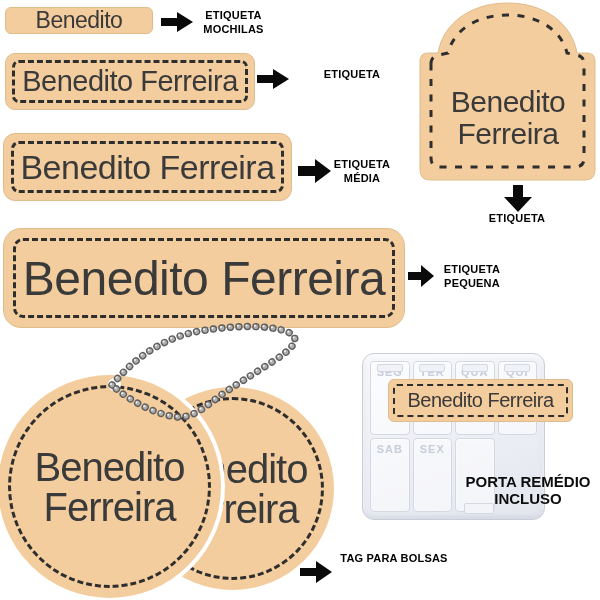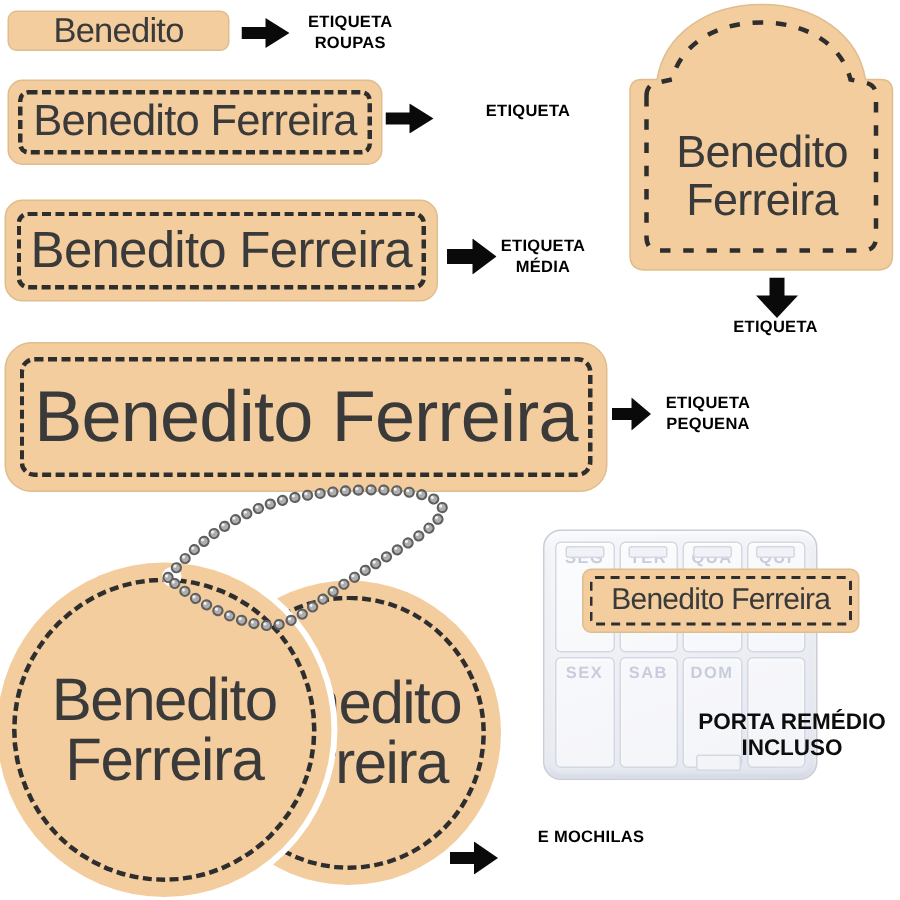--- a/index.html
+++ b/index.html
@@ -111,21 +111,21 @@
 <div class="canvas">
 
   <div class="tan-label lbl-small">
     <span class="label-text">Benedito</span>
   </div>
   <svg class="arrow" style="left:161px; top:12px;" width="32" height="20">
     <polygon points="0,6 16,6 16,0 32,10 16,20 16,14 0,14"></polygon>
   </svg>
   <div class="caption cap-small">
     <div>ETIQUETA</div>
-    <div>ROUPAS</div>
+    <div>MOCHILAS</div>
   </div>
 
   <div class="tan-label lbl-clothes">
     <div class="stitch"></div>
     <span class="label-text">Benedito Ferreira</span>
   </div>
   <svg class="arrow" style="left:257px; top:69px;" width="32" height="20">
     <polygon points="0,6 16,6 16,0 32,10 16,20 16,14 0,14"></polygon>
   </svg>
   <div class="caption cap-clothes">
@@ -184,45 +184,42 @@
   <div class="tag-hole"></div>
   <svg class="chain-svg" width="600" height="600" viewBox="0 0 600 600">
     <path class="chain-base" d="M112,385 C135,357 165,337 200,331 C240,324 283,325 294,336 C298,343 288,352 272,362 C252,375 245,379 227,391 C210,402 196,418 178,417 C160,416 130,402 112,385 Z"></path>
     <path class="chain-mid" d="M112,385 C135,357 165,337 200,331 C240,324 283,325 294,336 C298,343 288,352 272,362 C252,375 245,379 227,391 C210,402 196,418 178,417 C160,416 130,402 112,385 Z"></path>
     <path class="chain-hi" transform="translate(-1,-1)" d="M112,385 C135,357 165,337 200,331 C240,324 283,325 294,336 C298,343 288,352 272,362 C252,375 245,379 227,391 C210,402 196,418 178,417 C160,416 130,402 112,385 Z"></path>
   </svg>
   <svg class="arrow" style="left:300px; top:561px;" width="32" height="22">
     <polygon points="0,7 16,7 16,0 32,11 16,22 16,15 0,15"></polygon>
   </svg>
   <div class="caption cap-tag">
-    <div>E MOCHILAS</div>
+    <div>TAG PARA BOLSAS</div>
   </div>
 
   <div class="pillbox">
     <div class="pill-grid">
       <div class="pill-cell top">
           <span class="day">SEG</span>
         </div>
       <div class="pill-cell top">
           <span class="day">TER</span>
         </div>
       <div class="pill-cell top">
           <span class="day">QUA</span>
         </div>
       <div class="pill-cell top">
           <span class="day">QUI</span>
         </div>
       <div class="pill-cell">
+          <span class="day">SAB</span>
+        </div>
+      <div class="pill-cell">
           <span class="day">SEX</span>
-        </div>
-      <div class="pill-cell">
-          <span class="day">SAB</span>
-        </div>
-      <div class="pill-cell">
-          <span class="day">DOM</span>
         </div>
       <div class="pill-cell">
           <span class="day"></span>
         </div>
     </div>
     <div class="box-latch"></div>
     <div class="tan-label pill-label">
       <div class="stitch"></div>
       <span class="label-text">Benedito Ferreira</span>
     </div>

